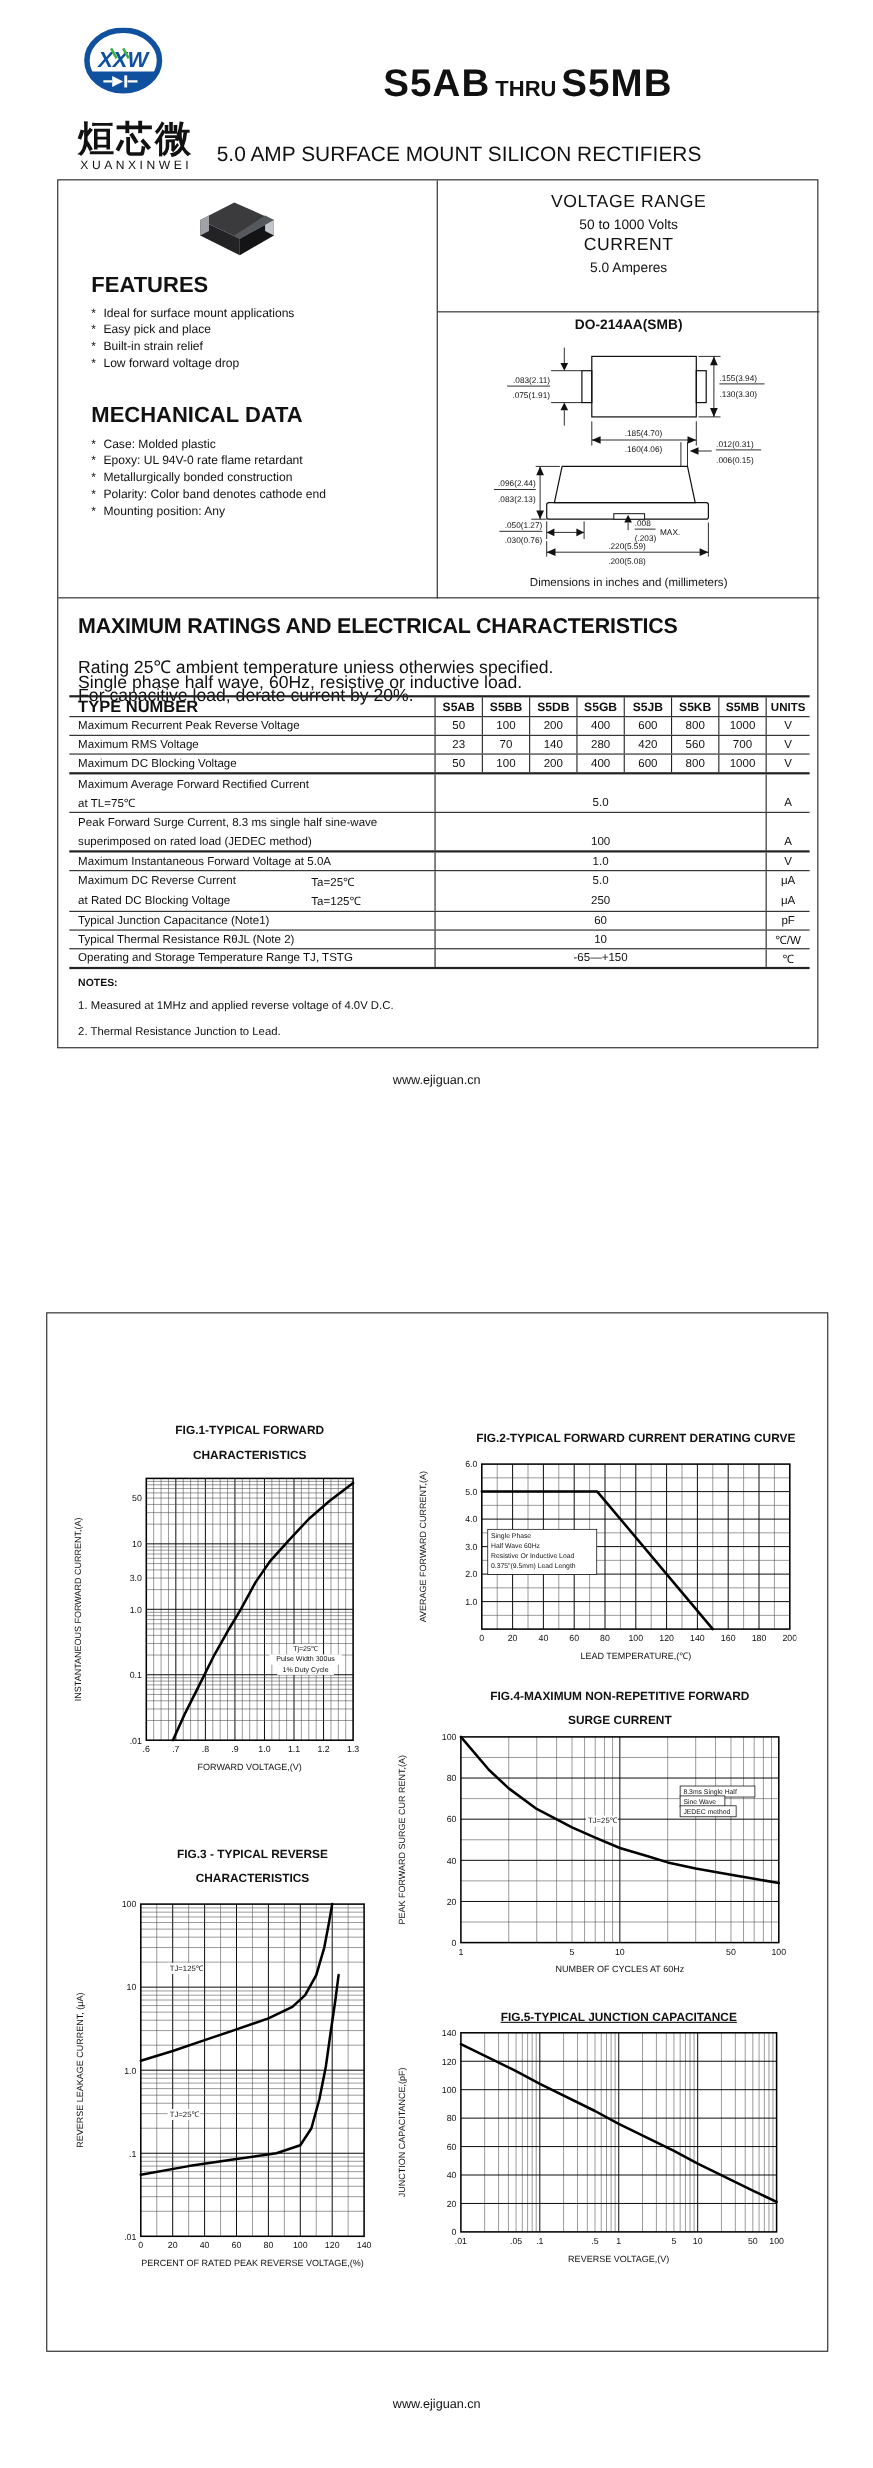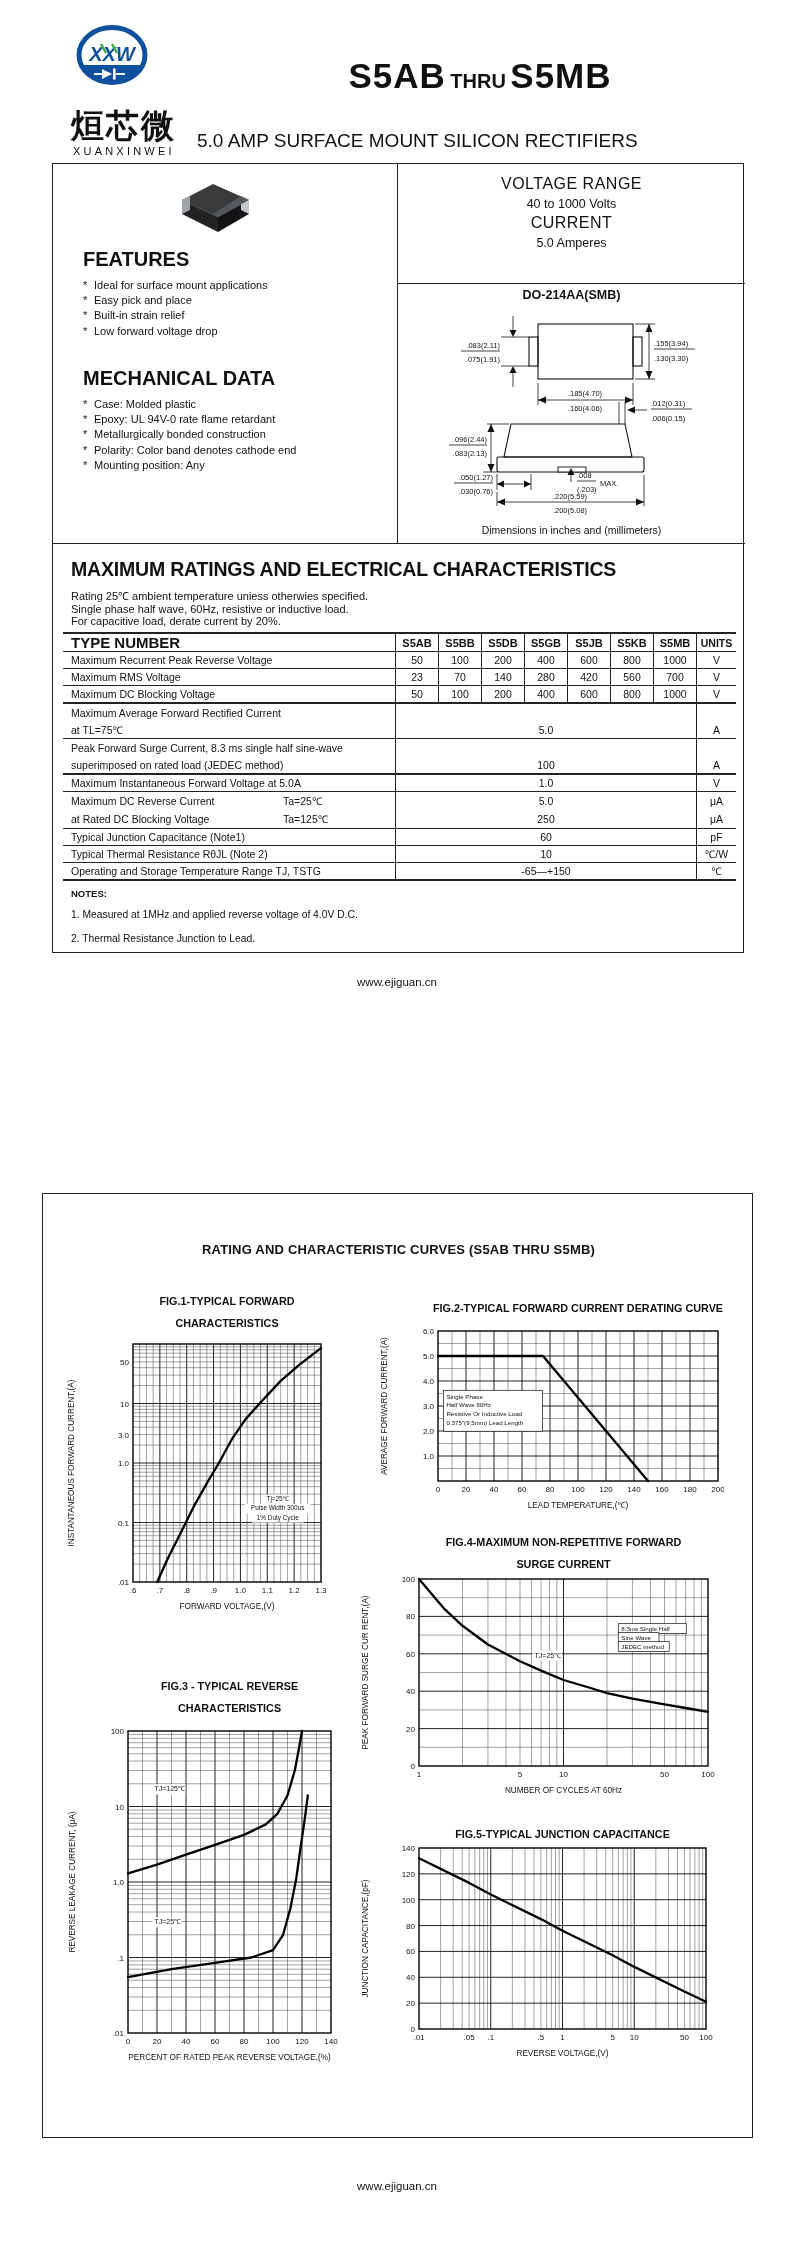--- a/index.html
+++ b/index.html
@@ -100,21 +100,21 @@
             <li>Case: Molded plastic</li>
             <li>Epoxy: UL 94V-0 rate flame retardant</li>
             <li>Metallurgically bonded construction</li>
             <li>Polarity: Color band denotes cathode end</li>
             <li>Mounting position: Any</li>
           </ul>
       </div>
 
       <div class="a" style="left:345px;top:0;width:347px;height:120px;border-bottom:1.4px solid #222;text-align:center">
         <div style="font-size:16px;margin-top:11px;letter-spacing:.5px">VOLTAGE RANGE</div>
-        <div style="font-size:12.5px;margin-top:4px">40 to 1000 Volts</div>
+        <div style="font-size:12.5px;margin-top:4px">50 to 1000 Volts</div>
         <div style="font-size:16px;margin-top:3px;letter-spacing:.5px">CURRENT</div>
         <div style="font-size:12.5px;margin-top:4px">5.0 Amperes</div>
       </div>
 
       <div class="a" style="left:345px;top:124px;width:347px;text-align:center;font-size:12.5px;font-weight:bold">DO-214AA(SMB)</div>
 
       <svg class="a" width="305" height="215" viewBox="0 0 305 215" style="left:390px;top:142px">
 
         <rect x="95" y="18" width="95" height="55" class="do"></rect>
         <rect x="86" y="31" width="9" height="29" class="do"></rect>
@@ -190,21 +190,21 @@
         <polygon points="62,192.5 62,199.5 54,196" class="df"></polygon>
           <polygon points="193,192.5 193,199.5 201,196" class="df"></polygon>
         <text x="127" y="193" text-anchor="middle" class="dt">.220(5.59)</text>
         <text x="127" y="207" text-anchor="middle" class="dt">.200(5.08)</text>
       </svg>
 
       <div class="a" style="left:345px;top:360px;width:347px;text-align:center;font-size:10.5px">Dimensions in inches and (millimeters)</div>
     </div>
 
     <div class="a" style="left:18px;top:394px;font-size:19.5px;font-weight:bold;letter-spacing:-0.2px">MAXIMUM RATINGS AND ELECTRICAL CHARACTERISTICS</div>
-    <div class="a" style="left:18px;top:426px;font-size:11px;line-height:12.5px">
+    <div class="a" style="left:18px;top:438px;font-size:16px;line-height:12.5px">
       <div>Rating 25℃ ambient temperature uniess otherwies specified.</div>
       <div>Single phase half wave, 60Hz, resistive or inductive load.</div>
       <div>For capacitive load, derate current by 20%.</div>
     </div>
 
     <div class="a" id="ratings-table" style="left:10px;top:468px;width:673px">
         <div class="trow thead">
           <div class="tc lbl hdr1">TYPE NUMBER</div>
           <div class="tc ctr bl hdr2">S5AB</div>
           <div class="tc ctr bl hdr2">S5BB</div>
@@ -309,21 +309,20 @@
     <div class="a" style="left:18px;top:724px;font-size:10.3px">
       <div style="font-weight:bold;font-size:9.5px">NOTES:</div>
       <div style="margin-top:10px">1. Measured at 1MHz and applied reverse voltage of 4.0V D.C.</div>
       <div style="margin-top:13px">2. Thermal Resistance Junction to Lead.</div>
     </div>
   </div>
 
   <div class="a" style="left:0;top:976px;width:794px;text-align:center;font-size:11.5px">www.ejiguan.cn</div>
 
   <div class="a" style="left:42px;top:1193px;width:711px;height:945px;border:1.5px solid #222">
-    <div class="a" style="left:0;top:48px;width:711px;text-align:center;font-size:13px;font-weight:600;letter-spacing:.2px">RATING AND CHARACTERISTIC CURVES (S5AB THRU S5MB)</div>
     <div class="chart" id="fig1" style="left: 20px; top: 96px; width: 266px;"><div class="ct" style="padding-left: 62px;">FIG.1-TYPICAL FORWARD</div><div class="ct" style="padding-left: 62px;">CHARACTERISTICS</div><svg width="266" height="288" viewBox="0 0 266 288">
           <line x1="76.71428571428572" x2="76.71428571428572" y1="10" y2="248" class="gm"></line>
           <line x1="83.42857142857144" x2="83.42857142857144" y1="10" y2="248" class="gm"></line>
           <line x1="90.14285714285717" x2="90.14285714285717" y1="10" y2="248" class="gm"></line>
           <line x1="96.85714285714288" x2="96.85714285714288" y1="10" y2="248" class="gM"></line>
           <line x1="103.5714285714286" x2="103.5714285714286" y1="10" y2="248" class="gm"></line>
           <line x1="110.28571428571432" x2="110.28571428571432" y1="10" y2="248" class="gm"></line>
           <line x1="117.00000000000004" x2="117.00000000000004" y1="10" y2="248" class="gm"></line>
           <line x1="123.71428571428575" x2="123.71428571428575" y1="10" y2="248" class="gM"></line>
           <line x1="130.42857142857147" x2="130.42857142857147" y1="10" y2="248" class="gm"></line>
@@ -579,21 +578,21 @@
           <text x="60" y="317" class="tk" text-anchor="end">.01</text>
           <text x="165.5" y="341" class="at" text-anchor="middle">PERCENT OF RATED PEAK REVERSE VOLTAGE,(%)</text>
           <text class="at" text-anchor="middle" transform="translate(11 163) rotate(-90)">REVERSE LEAKAGE CURRENT, (μA)</text>
           <polyline points="64.0,154.4 93.0,145.6 122.0,135.7 151.0,125.9 180.0,115.9 201.8,105.4 213.4,94.8 223.5,76.5 230.8,51.5 235.1,28.7 238.0,12.0" class="cv"></polyline>
           <polyline points="64.0,258.1 107.5,250.2 151.0,243.8 187.3,238.5 209.0,231.2 219.1,215.8 226.4,189.2 232.2,159.9 236.5,129.2 240.9,99.2 243.8,76.5" class="cv"></polyline>
           <rect x="88.39" y="65.4" width="32.95" height="10" class="aw"></rect>
           <text x="90.39" y="72.4" class="an" text-anchor="start" style="font-size: 7px;">TJ=125℃</text>
           <rect x="88.39" y="198.28" width="29.1" height="10" class="aw"></rect>
           <text x="90.39" y="205.28" class="an" text-anchor="start" style="font-size: 7px;">TJ=25℃</text>
         </svg></div>
-    <div class="chart" id="fig5" style="left: 314px; top: 629px; width: 357px;"><div class="ct" style="padding-left: 54px;">FIG.5-TYPICAL JUNCTION CAPACITANCE</div><svg width="357" height="228" viewBox="0 0 357 228">
+    <div class="chart" id="fig5" style="left: 314px; top: 629px; width: 357px;"><div class="ct" style="padding-left: 54px; text-decoration: underline;">FIG.5-TYPICAL JUNCTION CAPACITANCE</div><svg width="357" height="228" viewBox="0 0 357 228">
           <line x1="83.59890218889066" x2="83.59890218889066" y1="3" y2="184" class="gm"></line>
           <line x1="96.23345002613578" x2="96.23345002613578" y1="3" y2="184" class="gm"></line>
           <line x1="105.19780437778131" x2="105.19780437778131" y1="3" y2="184" class="gm"></line>
           <line x1="112.15109781110934" x2="112.15109781110934" y1="3" y2="184" class="gm"></line>
           <line x1="117.83235221502643" x2="117.83235221502643" y1="3" y2="184" class="gm"></line>
           <line x1="122.63578437102294" x2="122.63578437102294" y1="3" y2="184" class="gm"></line>
           <line x1="126.79670656667194" x2="126.79670656667194" y1="3" y2="184" class="gm"></line>
           <line x1="130.46690005227157" x2="130.46690005227157" y1="3" y2="184" class="gm"></line>
           <line x1="133.75" x2="133.75" y1="3" y2="184" class="gM"></line>
           <line x1="155.34890218889066" x2="155.34890218889066" y1="3" y2="184" class="gm"></line>

